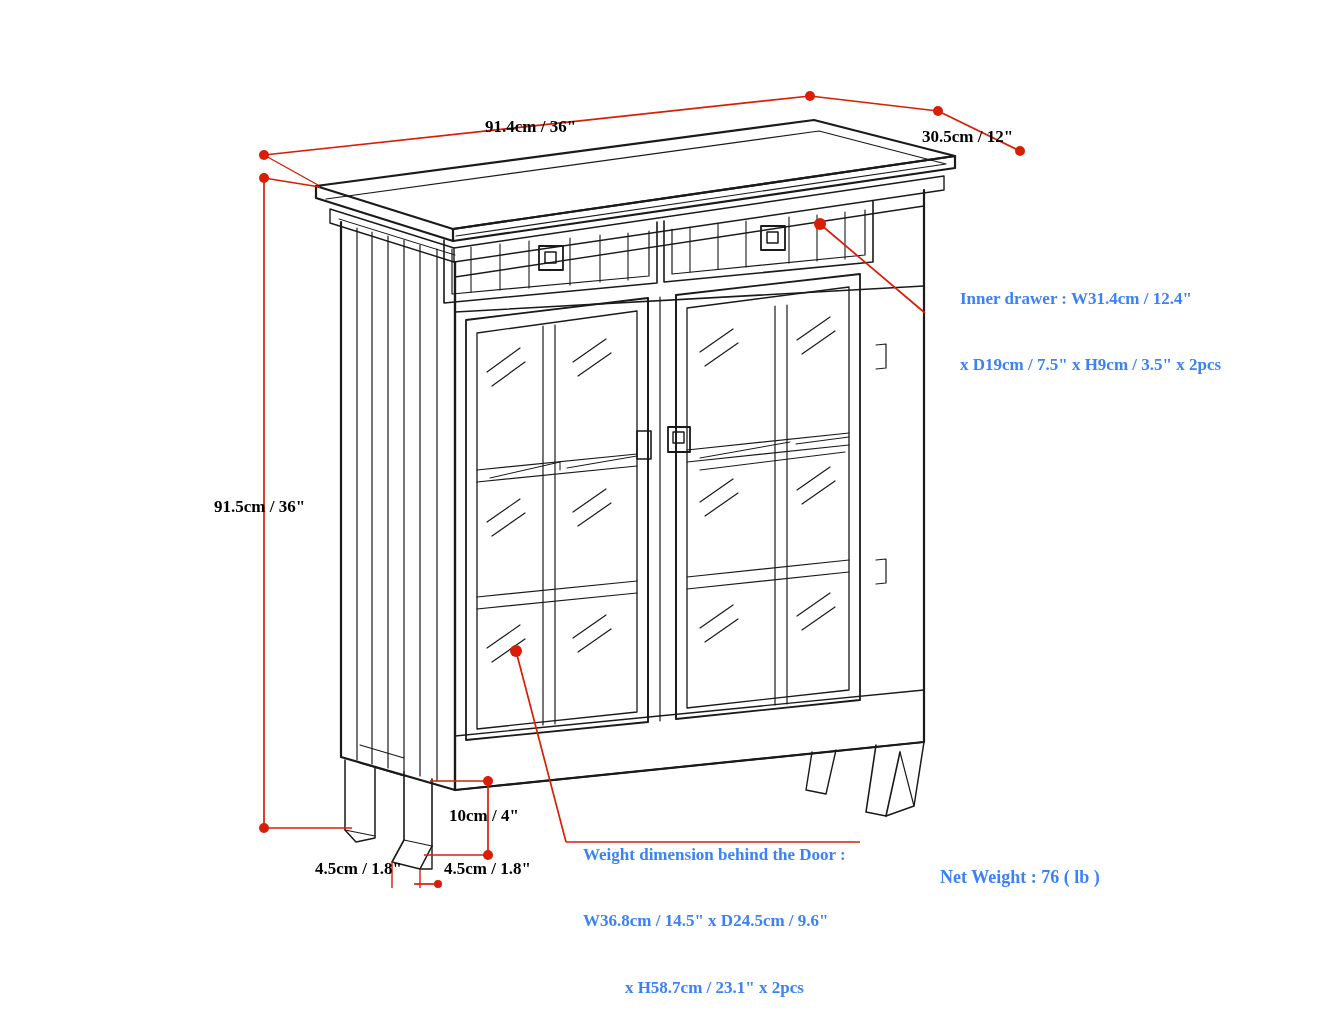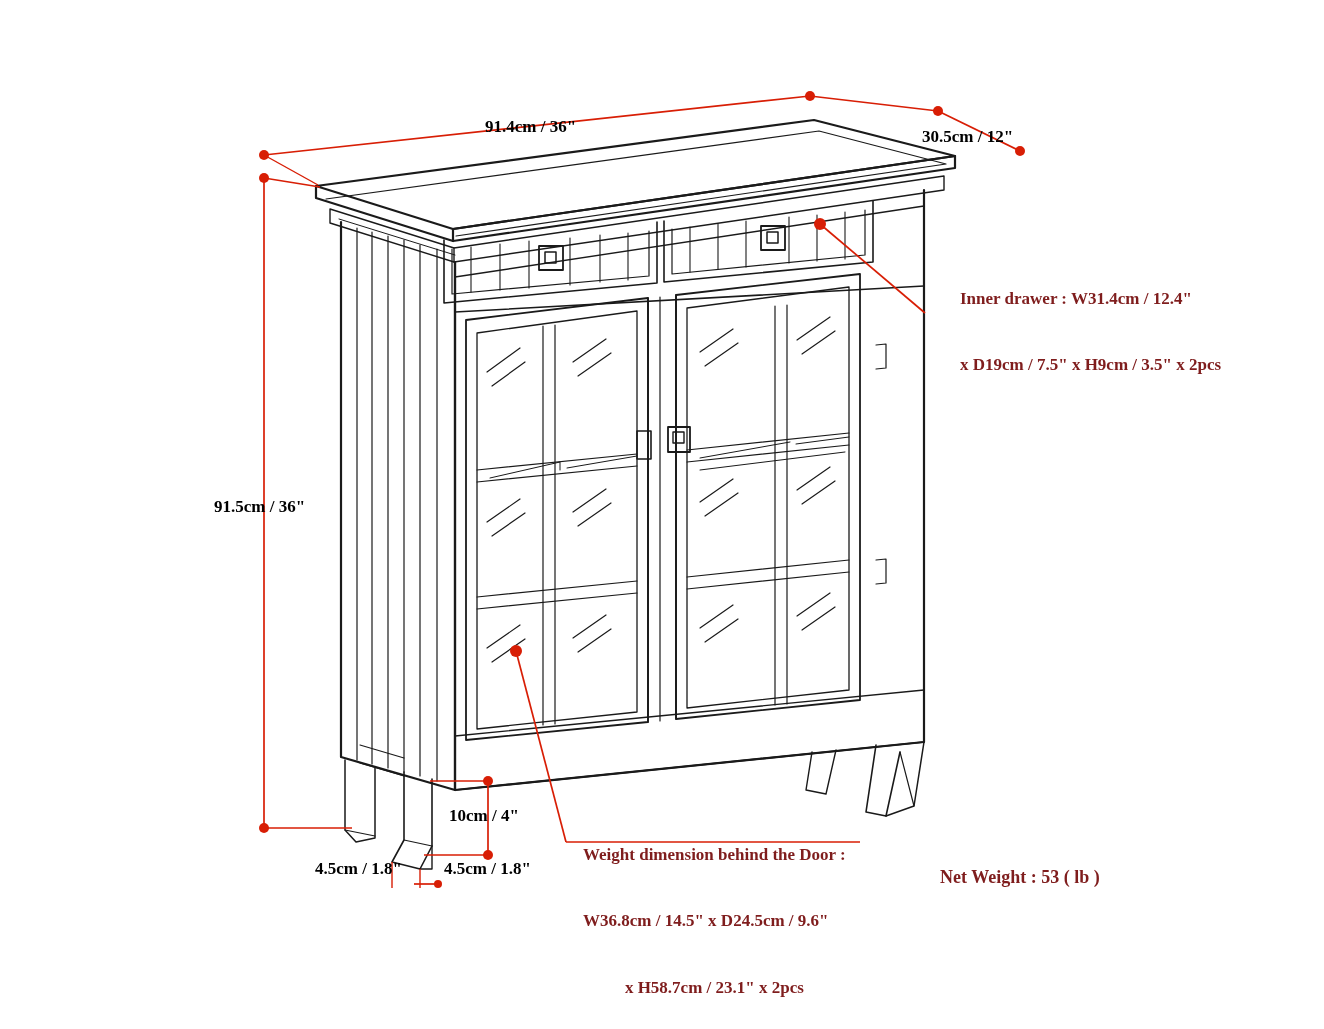--- a/index.html
+++ b/index.html
@@ -19,21 +19,21 @@
   }
   #drawing {
     position: absolute;
     left: 0;
     top: 0;
     width: 1324px;
     height: 1029px;
   }
   .anno {
     position: absolute;
-    color: #7f1d1d;
+    color: #3b82f6;
     font-family: "Liberation Serif", serif;
     font-weight: bold;
     white-space: pre;
     line-height: 1.30;
   }
   .dim {
     position: absolute;
     color: #000000;
     font-family: "Liberation Serif", serif;
     font-weight: bold;
@@ -247,15 +247,15 @@
     <div>Inner drawer : W31.4cm / 12.4"</div>
     <div>x D19cm / 7.5" x H9cm / 3.5" x 2pcs</div>
   </div>
 
   <div class="anno" style="left:583px; top:800px; font-size:17px; text-align:left;">
     <div>Weight dimension behind the Door :</div>
     <div>W36.8cm / 14.5" x D24.5cm / 9.6"</div>
     <div style="text-align:center;">x H58.7cm / 23.1" x 2pcs</div>
   </div>
 
-  <div class="anno" style="left:940px; top:866px; font-size:18px;">Net Weight : 53 ( lb )</div>
+  <div class="anno" style="left:940px; top:866px; font-size:18px;">Net Weight : 76 ( lb )</div>
 
 </div>
 
 </body></html>

